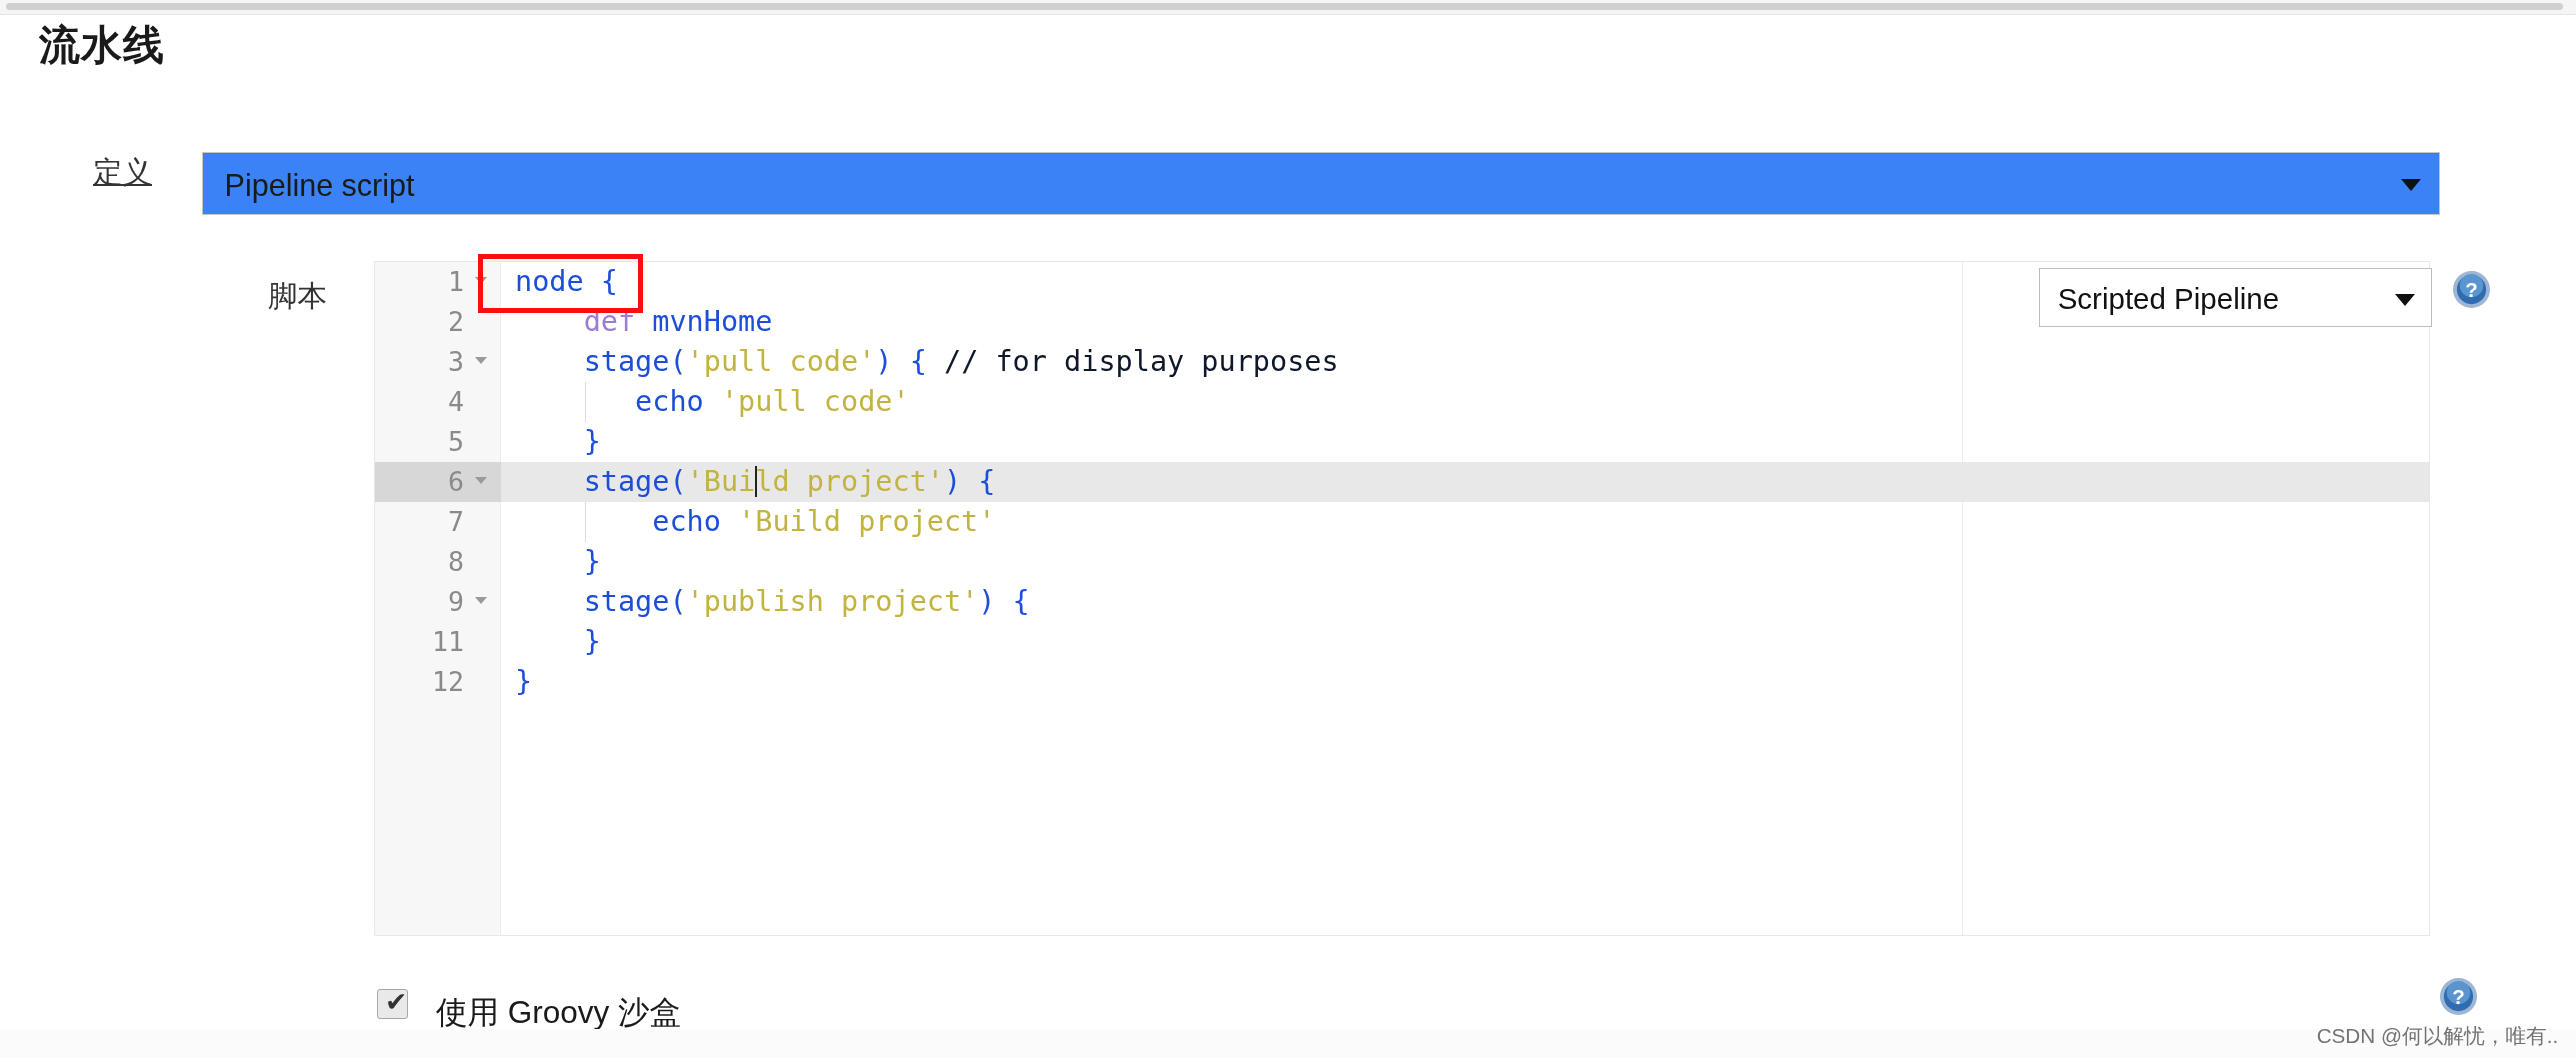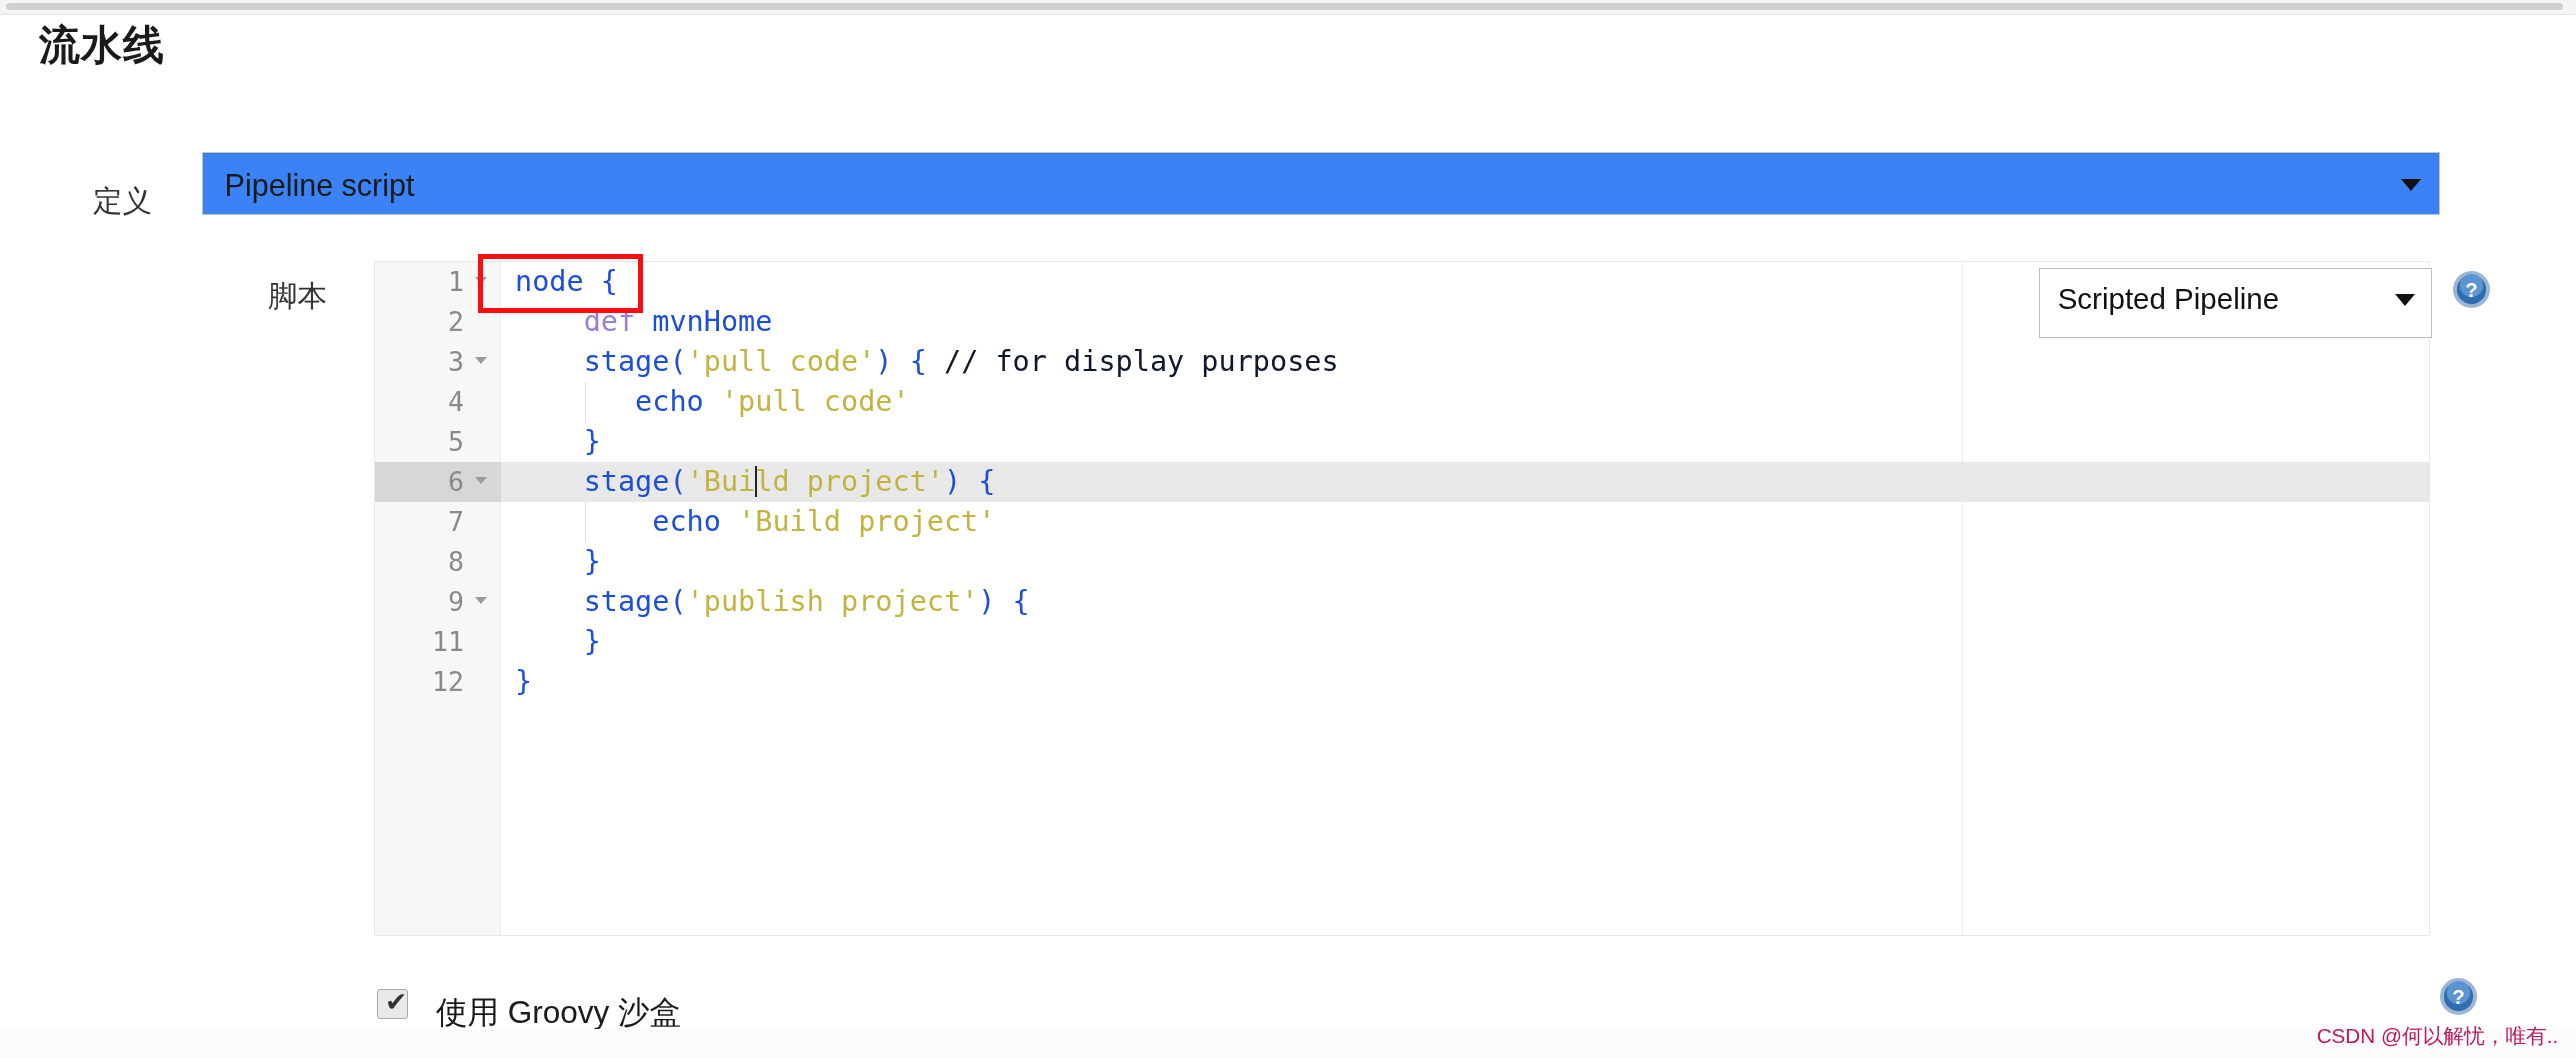--- a/index.html
+++ b/index.html
@@ -52,24 +52,25 @@
   .def-row {
     position: absolute;
     top: 152px;
     left: 0;
     width: 2576px;
     height: 67px;
   }
   .def-label {
     position: absolute;
     left: 93px;
-    top: 30px;
+    top: 1px;
     font-size: 29.5px;
     color: #333333;
     white-space: nowrap;
+    text-decoration: underline;
   }
   .def-select {
     position: absolute;
     left: 202px;
     top: 0;
     width: 2238px;
     height: 63px;
     background: #3b82f6;
     border: 1px solid #c6c6c6;
     box-shadow: inset 0 1px 2px rgba(0,0,0,0.06);
@@ -228,21 +229,21 @@
     z-index: 30;
     pointer-events: none;
   }
 
   
   .pipeline-select {
     position: absolute;
     left: 2039px;
     top: 268px;
     width: 393px;
-    height: 70px;
+    height: 59px;
     background: #ffffff;
     border: 1px solid #bdbdbd;
     box-sizing: border-box;
   }
   .pipeline-select .value {
     position: absolute;
     left: 17.7px;
     top: 12.8px;
     font-size: 29.5px;
     color: #111111;
@@ -299,21 +300,21 @@
     white-space: nowrap;
     margin-top: 8px;
   }
 
   
   .watermark {
     position: absolute;
     right: 17.7px;
     bottom: 7.9px;
     font-size: 20.7px;
-    color: #be185d;
+    color: #737373;
     white-space: nowrap;
   }
 
   
   .bottom-bar {
     position: absolute;
     left: 0;
     bottom: 0;
     width: 2576px;
     height: 29.5px;

